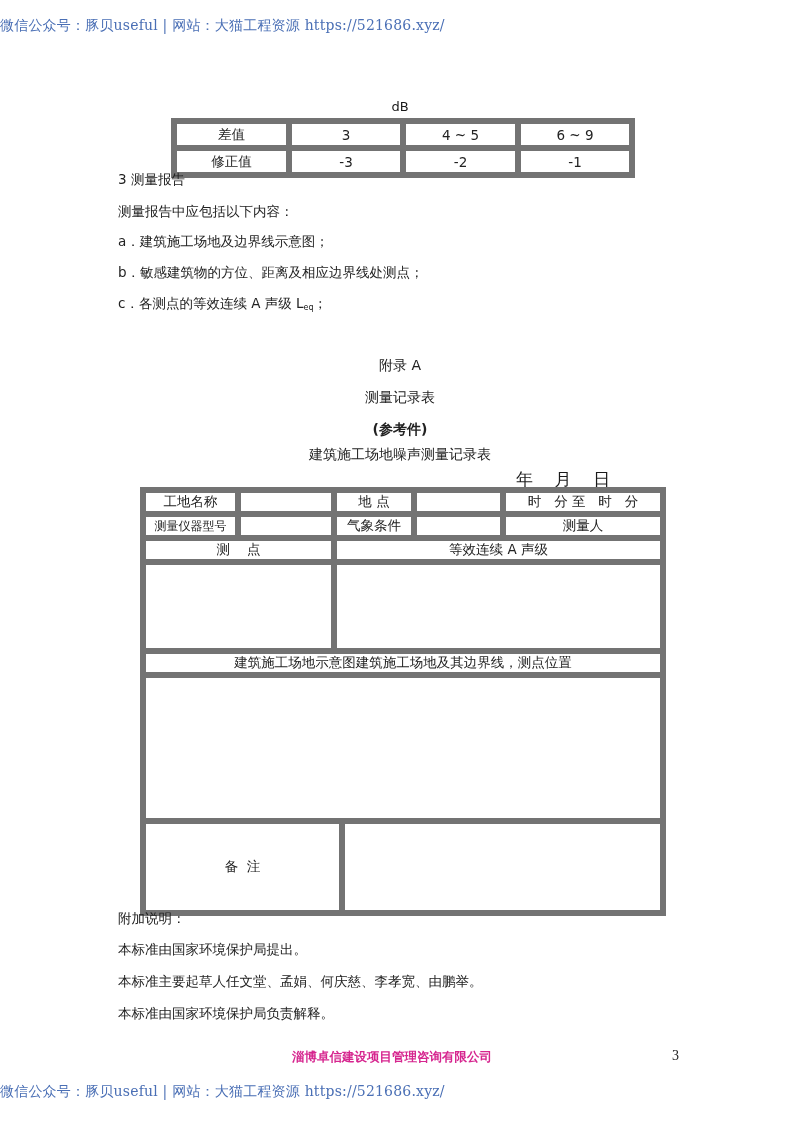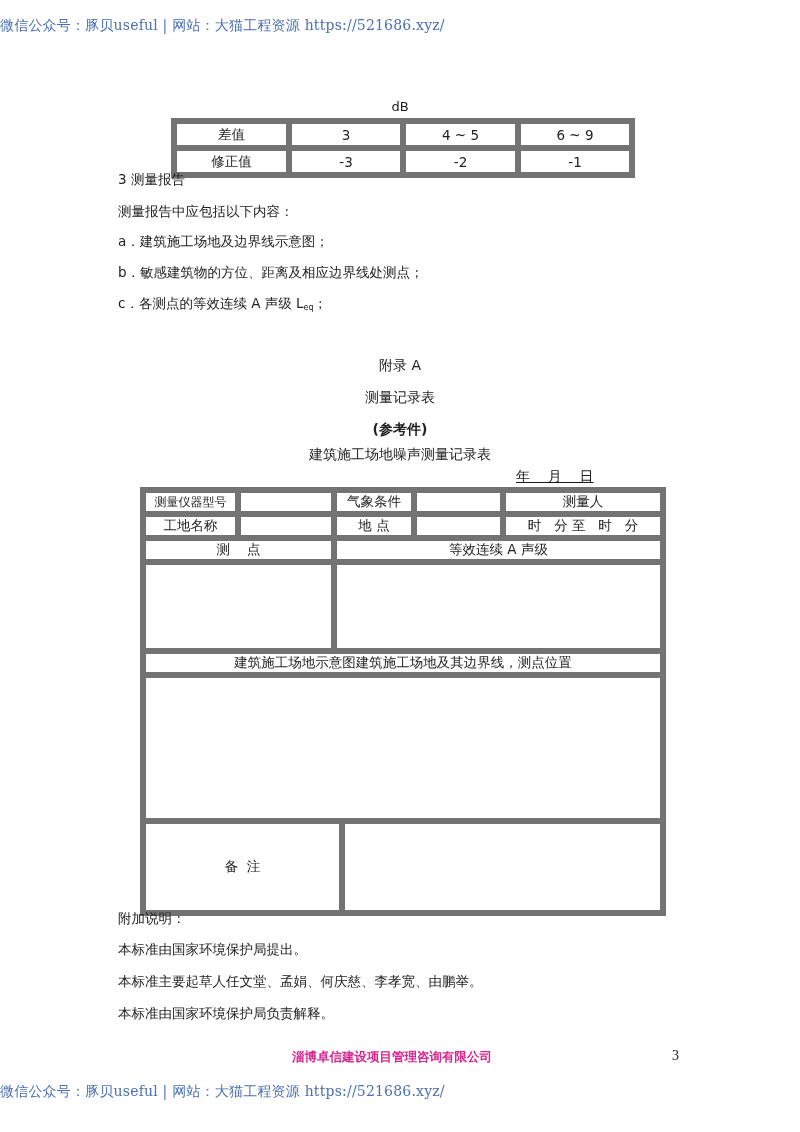--- a/index.html
+++ b/index.html
@@ -60,45 +60,45 @@
 <div class="abs para" style="top:233px;">a．建筑施工场地及边界线示意图；</div>
 <div class="abs para" style="top:264px;">b．敏感建筑物的方位、距离及相应边界线处测点；</div>
 <div class="abs para" style="top:295px;">
   <span>c．各测点的等效连续 A 声级 L</span><span class="sub">eq</span><span>；</span>
 </div>
 
 <div class="abs center-line" style="top:357px;">附录 A</div>
 <div class="abs center-line" style="top:389px;">测量记录表</div>
 <div class="abs center-line" style="top:421px;font-weight:bold;">(参考件)</div>
 <div class="abs center-line" style="top:446px;">建筑施工场地噪声测量记录表</div>
-<div class="abs" style="left:516px;top:468px;font-size:14px;white-space:pre;text-decoration:underline;">年    月    日</div>
+<div class="abs" style="left:516px;top:468px;font-size:17px;white-space:pre;">年    月    日</div>
 
 <table class="t2" style="left:140px;top:487px;width:520px;">
   <colgroup>
     <col style="width:95px">
       <col style="width:96px">
       <col style="width:8px">
       <col style="width:72px">
       <col style="width:89px">
       <col style="width:160px">
   </colgroup>
   <tbody>
-      <tr style="height:21px;">
+      <tr style="height:22px;">
+    <td>工地名称</td>
+    <td></td>
+    <td colspan="2">地  点</td>
+    <td></td>
+    <td style="white-space:pre;">时   分 至   时   分</td>
+  </tr>
+  <tr style="height:21px;">
     <td class="small">测量仪器型号</td>
     <td></td>
     <td colspan="2">气象条件</td>
     <td></td>
     <td>测量人</td>
-  </tr>
-  <tr style="height:22px;">
-    <td>工地名称</td>
-    <td></td>
-    <td colspan="2">地  点</td>
-    <td></td>
-    <td style="white-space:pre;">时   分 至   时   分</td>
   </tr>
   <tr style="height:21px;">
     <td colspan="2" style="white-space:pre;">测    点</td>
     <td colspan="4">等效连续 A 声级</td>
   </tr>
   <tr style="height:89px;">
     <td colspan="2"></td>
     <td colspan="4"></td>
   </tr>
   <tr style="height:21px;">

